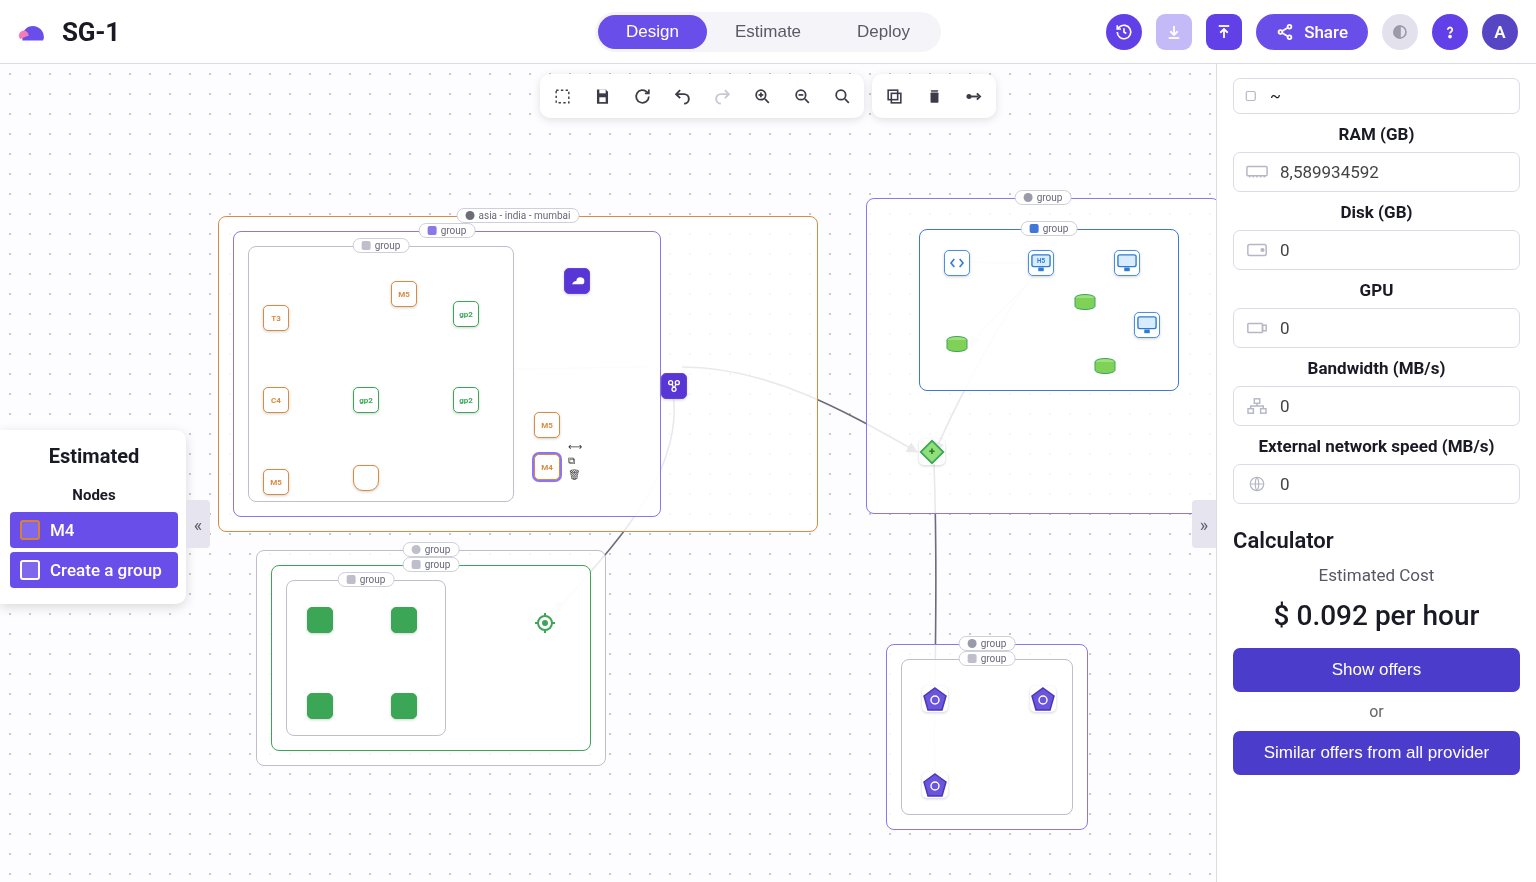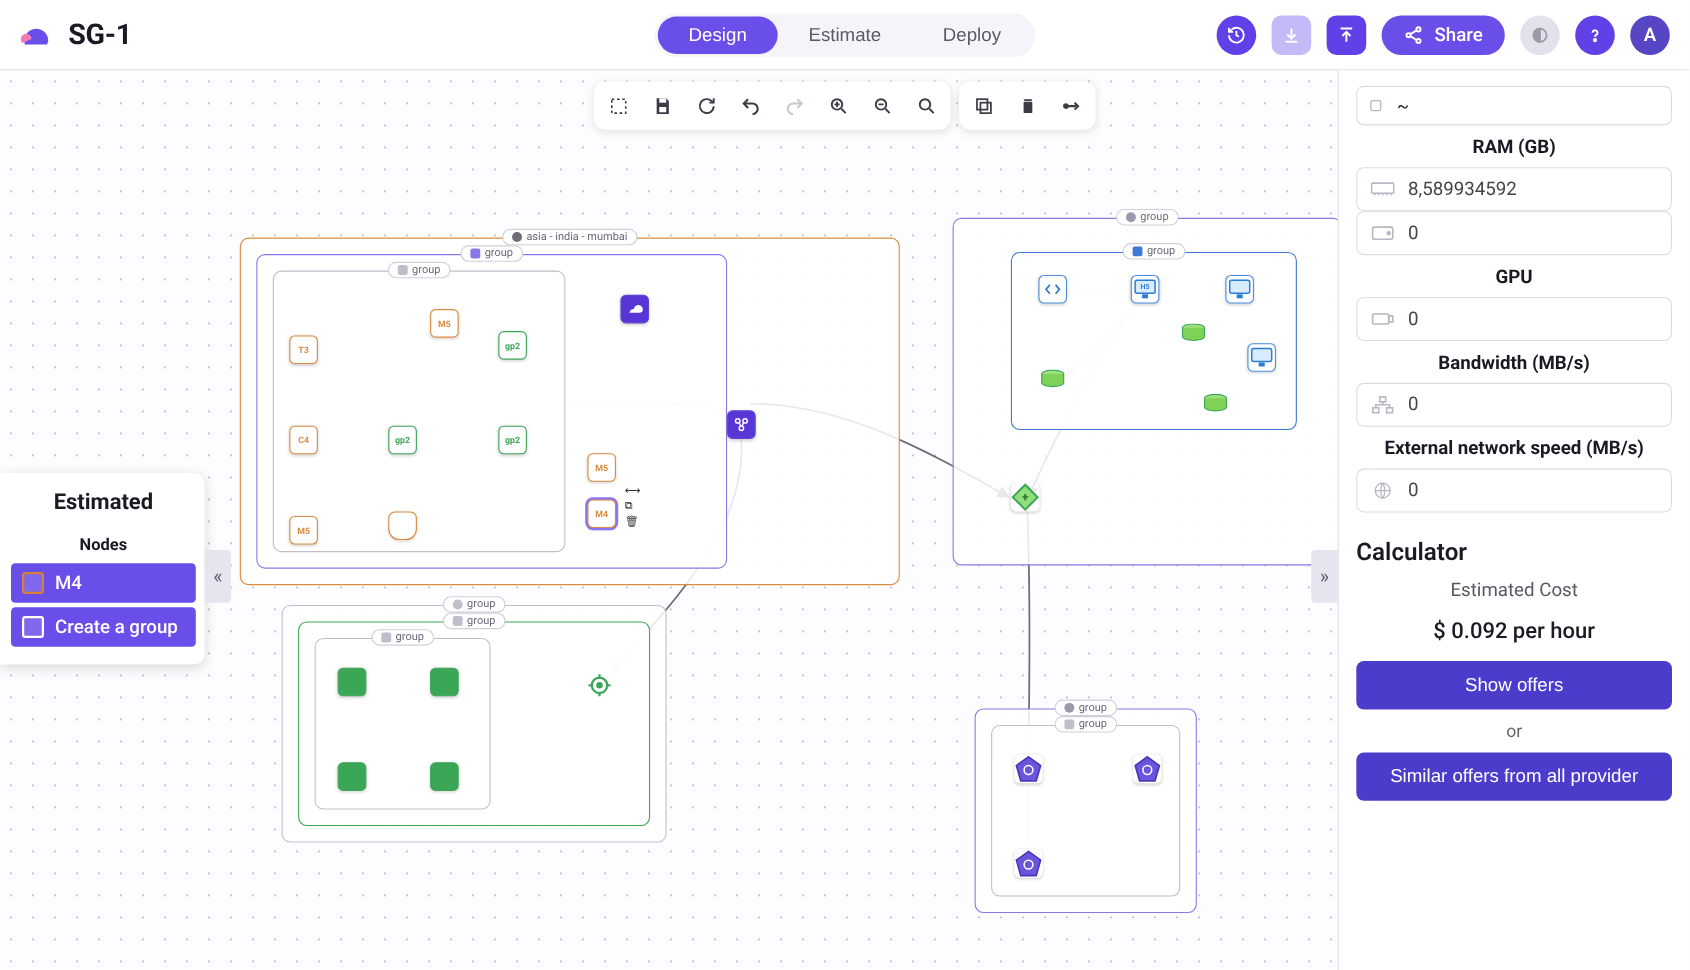--- a/index.html
+++ b/index.html
@@ -131,21 +131,21 @@
 }
 .field-label { text-align: center; font-size: 17px; font-weight: 700; margin: 10px 0 8px; }
 .field-box {
   display: flex; align-items: center; gap: 12px;
   border: 1px solid var(--grey-border); border-radius: 7px;
   padding: 9px 12px; font-size: 17px; color: #444;
 }
 .field-box .ficon { width: 22px; height: 18px; color: #b6b6c5; flex: 0 0 auto; }
 .calc-title { text-align: left; font-size: 22px; font-weight: 600; margin: 24px 0 12px; }
 .calc-sub   { text-align: center; font-size: 17px; color: #575766; margin-bottom: 14px; }
-.calc-cost  { text-align: center; font-size: 20px; font-weight: 500; margin-bottom: 16px; }
+.calc-cost  { text-align: center; font-size: 28px; font-weight: 500; margin-bottom: 16px; }
 .big-btn {
   display: block; width: 100%; text-align: center; padding: 12px 0;
   background: #4c3ccc; color: #fff; font-size: 17px; font-weight: 500;
   border: none; border-radius: 7px; cursor: pointer;
 }
 .or-sep { text-align: center; color: #666; margin: 10px 0; }
 .trunc-input {
   display: flex; align-items: center; border: 1px solid var(--grey-border);
   border-radius: 7px; height: 36px; padding: 0 10px; margin-bottom: 6px;
 }
@@ -367,20 +367,21 @@
 
     <div class="field-label">RAM (GB)</div>
     <div class="field-box">
       <svg class="ficon" viewBox="0 0 24 16" fill="none" stroke="currentColor" stroke-width="1.6">
           <rect x="1" y="2" width="22" height="10" rx="1"></rect>
           <path d="M4 12v2M8 12v2M12 12v2M16 12v2M20 12v2"></path>
         </svg>
       <span>8,589934592</span>
     </div>
 
+    <div class="field-label">Disk (GB)</div>
     <div class="field-box">
       <svg class="ficon" viewBox="0 0 24 16" fill="none" stroke="currentColor" stroke-width="1.6">
           <rect x="2" y="2" width="20" height="12" rx="2"></rect>
           <circle cx="18" cy="8" r="1.5" fill="currentColor"></circle>
         </svg>
       <span>0</span>
     </div>
 
     <div class="field-label">GPU</div>
     <div class="field-box">

